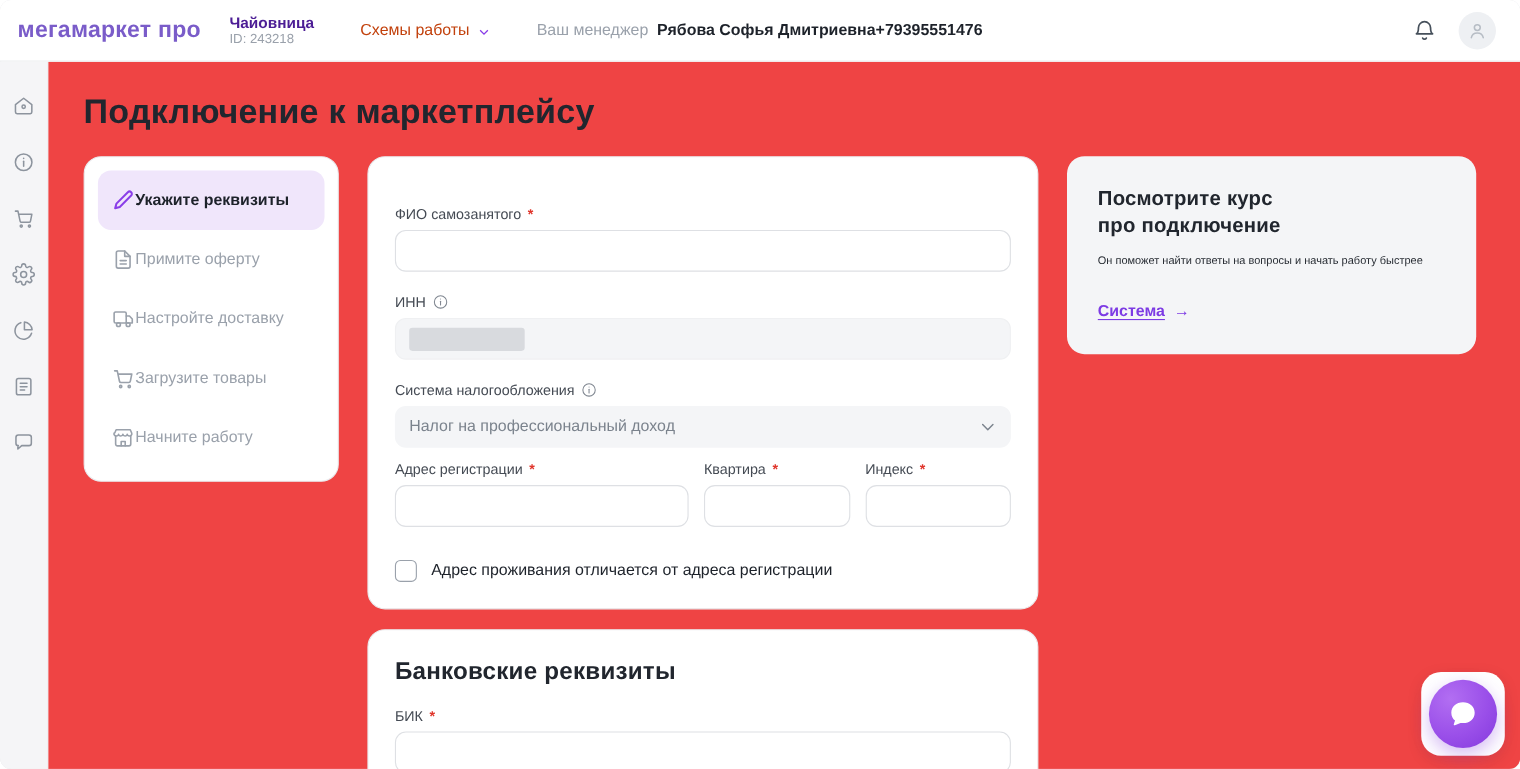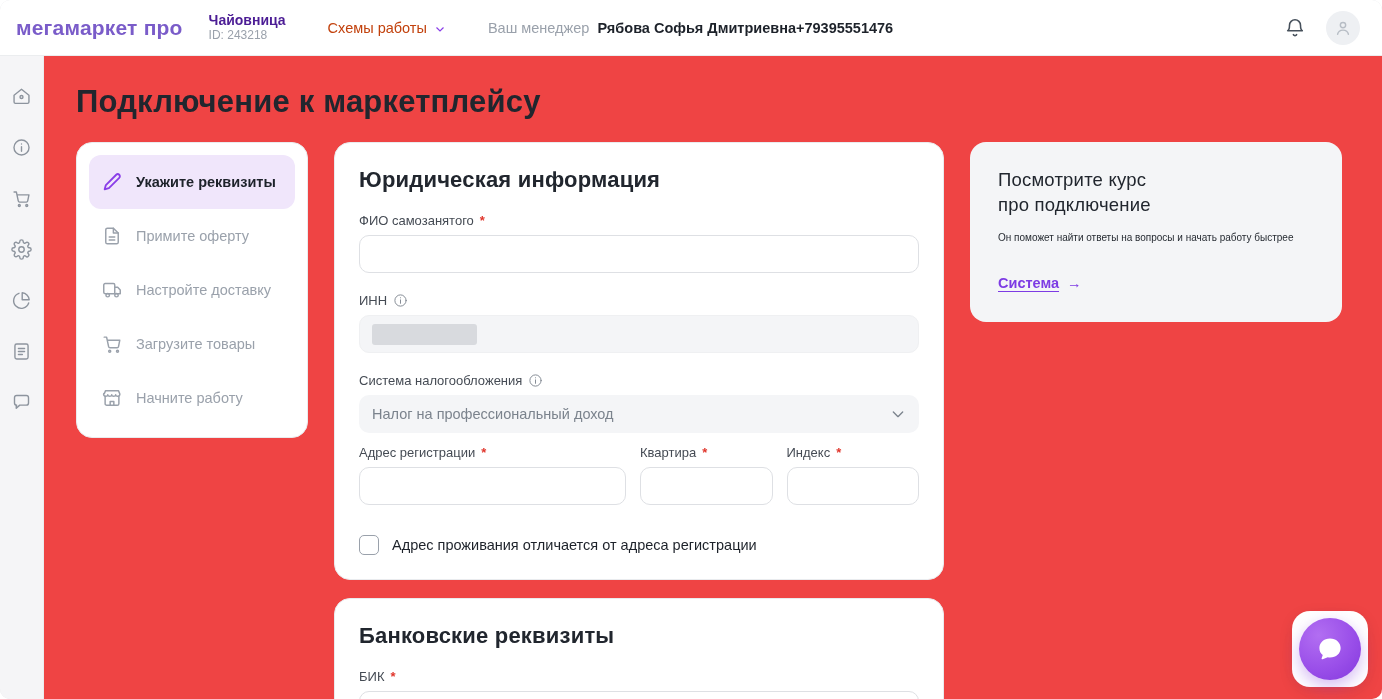--- a/index.html
+++ b/index.html
@@ -31,21 +31,21 @@
   .side-item { width:28px; height:28px; display:flex; align-items:center; justify-content:center; cursor:pointer; }
   .side-item svg { width:21px; height:21px; stroke:#8d949e; stroke-width:1.6; fill:none; }
 
   .main { flex:1; position:relative; padding:28px 0 0 32px; background:#ef4444; }
   .page-title { font-size:31px; font-weight:800; color:#21262e; letter-spacing:.2px; }
 
   .content { display:flex; align-items:flex-start; margin-top:22px; gap:26px; }
 
   
   .stepper-card { width:232px; background:#fff; border:1px solid #e9ebee; border-radius:16px; padding:12px; flex:none; }
-  .step { display:flex; align-items:center; gap:13px; padding:16px 12px; font-size:14.5px; color:#9aa1ab; border-radius:12px; }
+  .step { display:flex; align-items:center; padding:16px 12px; font-size:14.5px; color:#9aa1ab; border-radius:12px; }
   .step svg { width:22px; height:22px; stroke:#9aa1ab; stroke-width:1.6; fill:none; flex:none; }
   .step.active { background:#f0e6fb; color:#1d222a; font-weight:600; cursor:pointer; }
   .step.active svg { stroke:#8a3ee8; stroke-width:2; }
 
   
   .center-col { width:610px; flex:none; display:flex; flex-direction:column; gap:18px; }
   .card { background:#fff; border:1px solid #e9ebee; border-radius:16px; padding:24px; }
   .card h2 { font-size:22px; font-weight:800; color:#21262e; letter-spacing:.2px; }
   .field-label { display:flex; align-items:center; gap:6px; font-size:13px; color:#454b54; margin:20px 0 7px; }
   .req { color:#e0362c; font-weight:700; }
@@ -60,21 +60,21 @@
   .row3 { display:flex; gap:14px; }
   .col-addr { width:272px; } .col-sm { width:135px; }
   .row3 .field-label { margin-top:12px; }
   .checkbox-row { display:flex; align-items:center; gap:13px; margin-top:30px; }
   .checkbox { width:20px; height:20px; border:1.6px solid #9aa1ab; border-radius:5px; background:#fff; cursor:pointer; flex:none; }
   .checkbox-label { font-size:14.5px; color:#1d222a; }
   .card-bank { min-height:230px; }
 
   
   .promo { width:372px; flex:none; background:#f4f5f7; border-radius:16px; padding:26px 28px 30px; }
-  .promo h3 { font-size:18.5px; font-weight:400; color:#21262e; line-height:1.35; letter-spacing:.2px; }
+  .promo h3 { font-size:18.5px; font-weight:700; color:#21262e; line-height:1.35; letter-spacing:.2px; }
   .promo p { font-size:10px; color:#272c33; line-height:1.45; margin-top:13px; }
   .promo-link { display:inline-flex; align-items:center; gap:8px; margin-top:30px; font-size:14.5px; font-weight:700;
                 color:#7d3be4; cursor:pointer; }
   .promo-link .lbl { text-decoration:underline; text-underline-offset:3px; text-decoration-thickness:1px; }
 
   
   .fab-wrap { position:absolute; right:14px; bottom:12px; width:76px; height:76px; background:#fff;
               border-radius:18px; box-shadow:0 4px 14px rgba(40,40,60,.10); display:flex; align-items:center; justify-content:center; z-index:5; }
   .chat-fab { width:62px; height:62px; border-radius:50%; cursor:pointer;
               background:radial-gradient(circle at 32% 28%, #b26ef2 0%, #9a4fe9 55%, #8338dd 100%);
@@ -211,21 +211,20 @@
               <path d="M3.6 7.2 5 4h14l1.4 3.2c.6 1.5-.5 3-2.2 3-1.2 0-2.1-.7-2.2-1.7-.1 1-1 1.7-2.2 1.7-1.1 0-2-.7-2.1-1.7-.1 1-1 1.7-2.1 1.7-1.2 0-2.1-.7-2.2-1.7-.1 1-1 1.7-2.2 1.7-1.7 0-2.8-1.5-2.2-3z"></path>
               <path d="M10 20v-4.3h4V20"></path>
             </svg>
             <span>Начните работу</span>
           </div>
         </div>
 
         <div class="center-col">
 
           <div class="card">
-            <h2>Юридическая информация</h2>
 
             <div class="field-label">
               <span>ФИО самозанятого</span>
               <span class="req">*</span>
             </div>
             <input class="text-input" type="text" value="" style="">
 
             <div class="field-label">
               <span>ИНН</span>
               <svg class="info-ic" viewBox="0 0 24 24" stroke-linecap="round">

